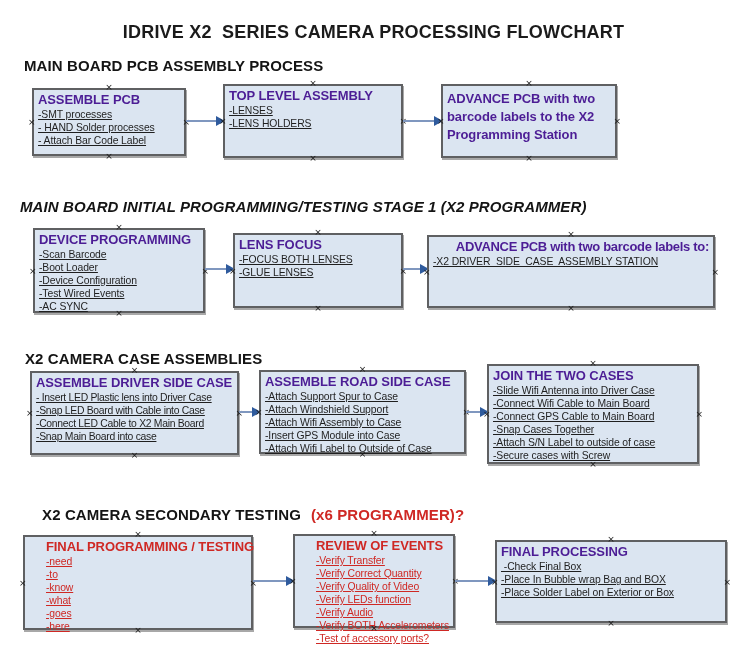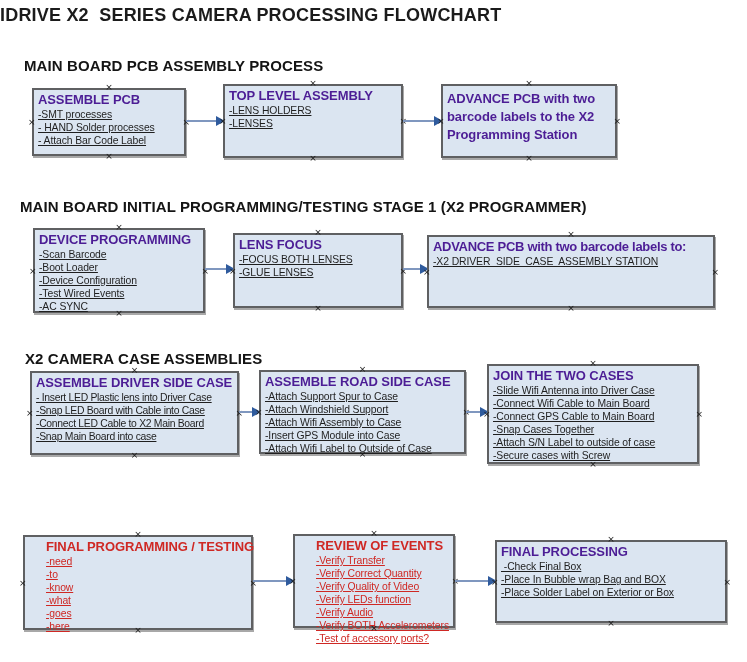--- a/index.html
+++ b/index.html
@@ -1,47 +1,47 @@
 <!DOCTYPE html>
 <html style="--box-fill: #dbe5f1; --box-border: #5f6062; --box-shadow: #a8a8a8; --arrow-line: #7f97bf; --arrow-head: #2f5b9d; --red: #cf2824;"><head>
 <meta charset="utf-8">
 <style>
   html,body { margin:0; padding:0; background:#ffffff; }
   .canvas {
     position:relative; width:747px; height:662px; background:#ffffff;
     font-family:"Liberation Sans", sans-serif; overflow:hidden;
   }
   .flow-title {
-    position:absolute; top:5px; left:0; width:100%; 
+    position:absolute; top:22px; left:0; width:100%; text-align:center;
     font-size:18px; font-weight:bold; color:#1b1b1b; letter-spacing:0.2px;
     white-space:pre;
   }
   .sec-heading {
     position:absolute; font-size:15px; font-weight:bold; color:#141414;
     white-space:pre; letter-spacing:0.1px;
   }
   .sh1 { left:24px; top:57px; }
-  .sh2 { left:20px; top:198px; }
+  .sh2 { left:20px; top:198px;font-style:italic; }
   .sh3 { left:25px; top:350px; }
   .sh4 { left:25px; top:489px; }
   .sh4 .red-part { color:var(--red); margin-left:10px; }
 
   .box {
     position:absolute; box-sizing:border-box;
     background:var(--box-fill);
     border:2px solid var(--box-border);
     box-shadow:1px 2px 0 var(--box-shadow);
     padding:2px 4px;
   }
   .btitle {
     font-size:13px; font-weight:bold; line-height:16px; color:#4c1d95;
     white-space:nowrap; letter-spacing:-0.1px;
   }
   .b13 .btitle { white-space:normal; line-height:18px; padding-top:2px; }
-  .b23 .btitle { letter-spacing:-0.3px; }
+  .b23 .btitle { letter-spacing:-0.3px;text-align:right; }
   .item {
     font-size:10.4px; line-height:13px; color:#1f1f1f;
     white-space:pre; letter-spacing:-0.1px;text-decoration:underline;
   }
   .b31 .item { letter-spacing:-0.3px; }
   .red .btitle, .red .item { color:var(--red);padding-left:17px; }
 
   
   .b11 { left:32px;  top:88px;  width:154px; height:68px; }
   .b12 { left:223px; top:84px;  width:180px; height:74px; }
@@ -90,42 +90,45 @@
 </head>
 <body>
 
 <div class="canvas">
 
   <div class="flow-title">IDRIVE X2  SERIES CAMERA PROCESSING FLOWCHART</div>
 
   <div class="sec-heading sh1">MAIN BOARD PCB ASSEMBLY PROCESS</div>
   <div class="sec-heading sh2">MAIN BOARD INITIAL PROGRAMMING/TESTING STAGE 1 (X2 PROGRAMMER)</div>
   <div class="sec-heading sh3">X2 CAMERA CASE ASSEMBLIES</div>
+  <div class="sec-heading sh4">
+    <span>X2 CAMERA SECONDARY TESTING</span><span class="red-part">(x6 PROGRAMMER)?</span>
+  </div>
 
   <div class="box b11">
     <div class="btitle">ASSEMBLE PCB</div>
     <div class="items">
         <div class="item">-SMT processes</div>
         <div class="item">- HAND Solder processes</div>
         <div class="item">- Attach Bar Code Label</div>
       </div>
   <span class="handle h-t">×</span>
       <span class="handle h-b">×</span>
       <span class="handle h-l">×</span>
       <span class="handle h-r">×</span>
     </div>
   <div class="arrow a11">
       <span class="shaft"></span>
       <span class="head"></span>
     </div>
   <div class="box b12">
     <div class="btitle">TOP LEVEL ASSEMBLY</div>
     <div class="items">
+        <div class="item">-LENSES</div>
         <div class="item">-LENS HOLDERS</div>
-        <div class="item">-LENSES</div>
       </div>
   <span class="handle h-t">×</span>
       <span class="handle h-b">×</span>
       <span class="handle h-l">×</span>
       <span class="handle h-r">×</span>
     </div>
   <div class="arrow a12">
       <span class="shaft"></span>
       <span class="head"></span>
     </div>

